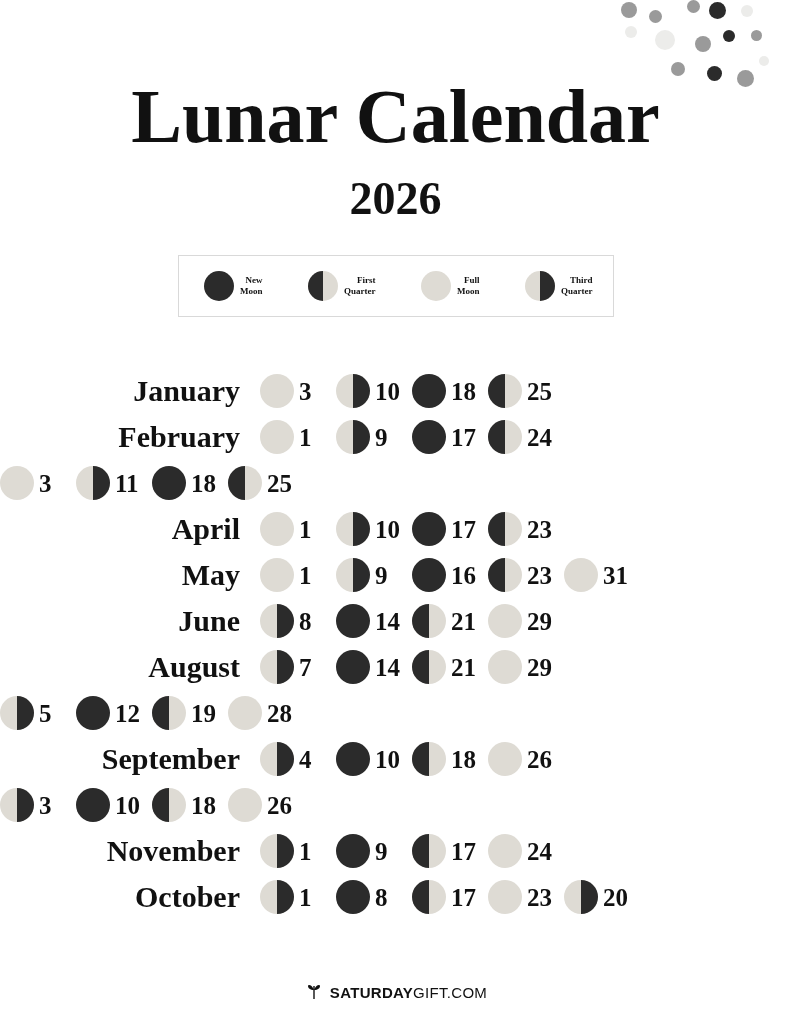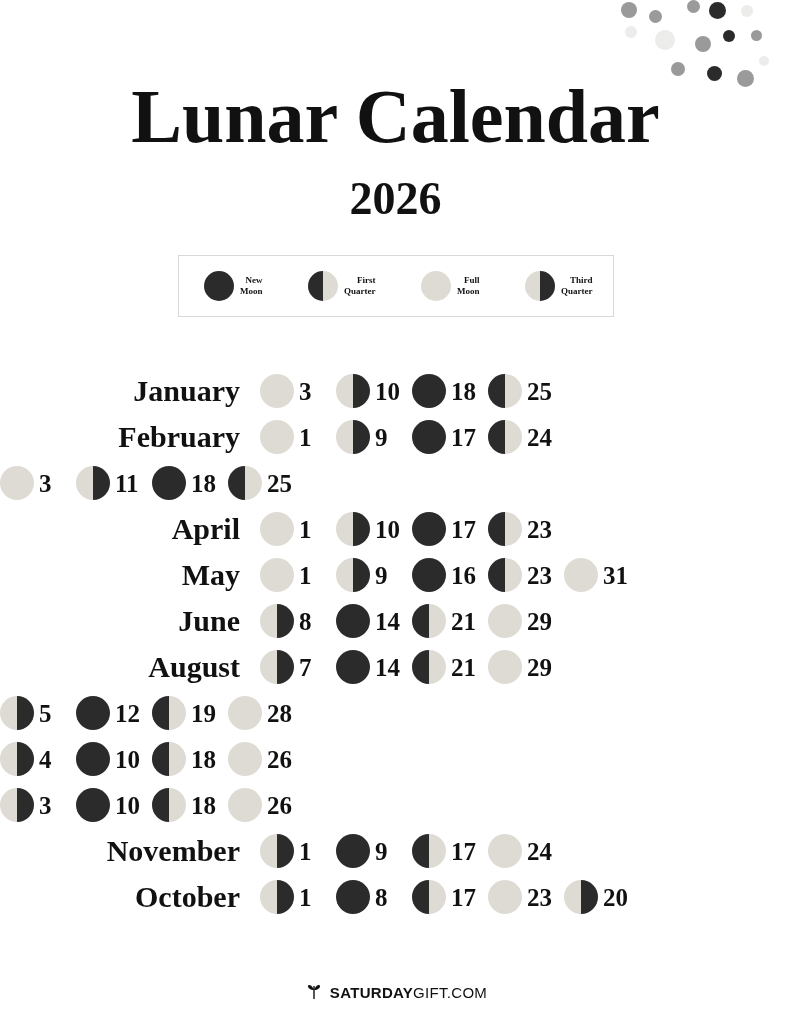--- a/index.html
+++ b/index.html
@@ -381,20 +381,21 @@
           <span class="moon first" style="width: 34px; height: 34px;"></span>
           <span class="day">19</span>
         </div>
         <div class="phase">
           <span class="moon full" style="width: 34px; height: 34px;"></span>
           <span class="day">28</span>
         </div>
       </div>
     </div>
     <div class="month-row">
+      <div class="month-name">September</div>
       <div class="phases">
         <div class="phase">
           <span class="moon third" style="width: 34px; height: 34px;"></span>
           <span class="day">4</span>
         </div>
         <div class="phase">
           <span class="moon new" style="width: 34px; height: 34px;"></span>
           <span class="day">10</span>
         </div>
         <div class="phase">

